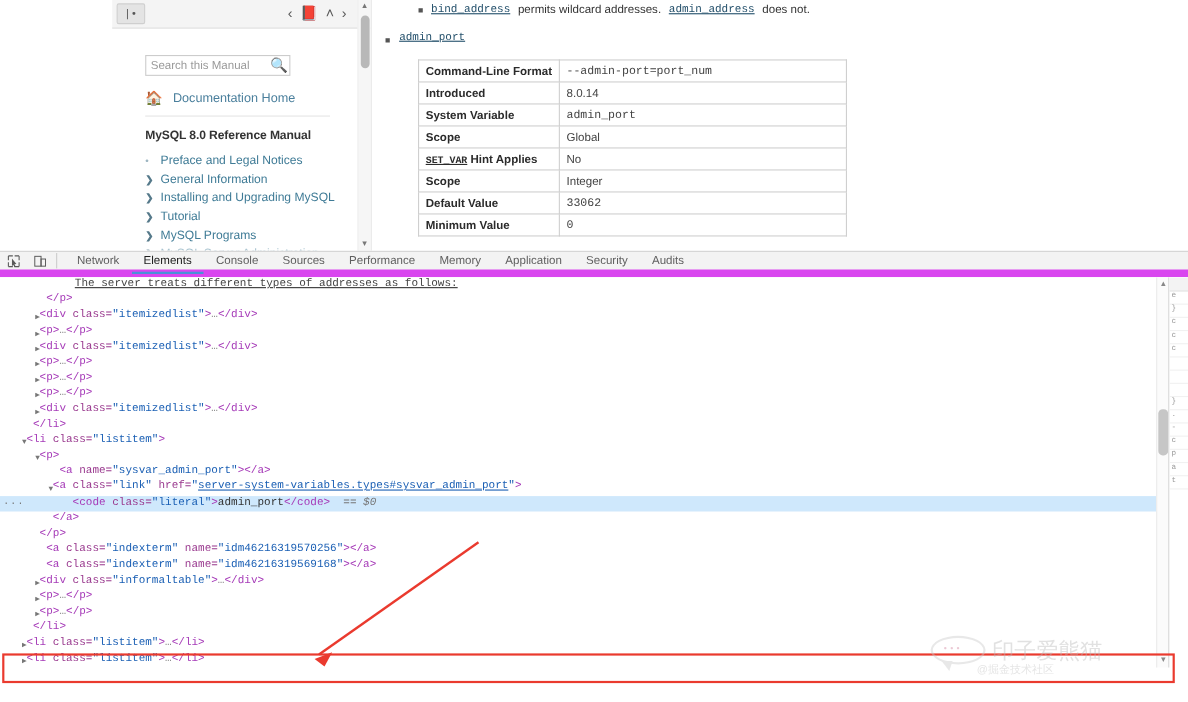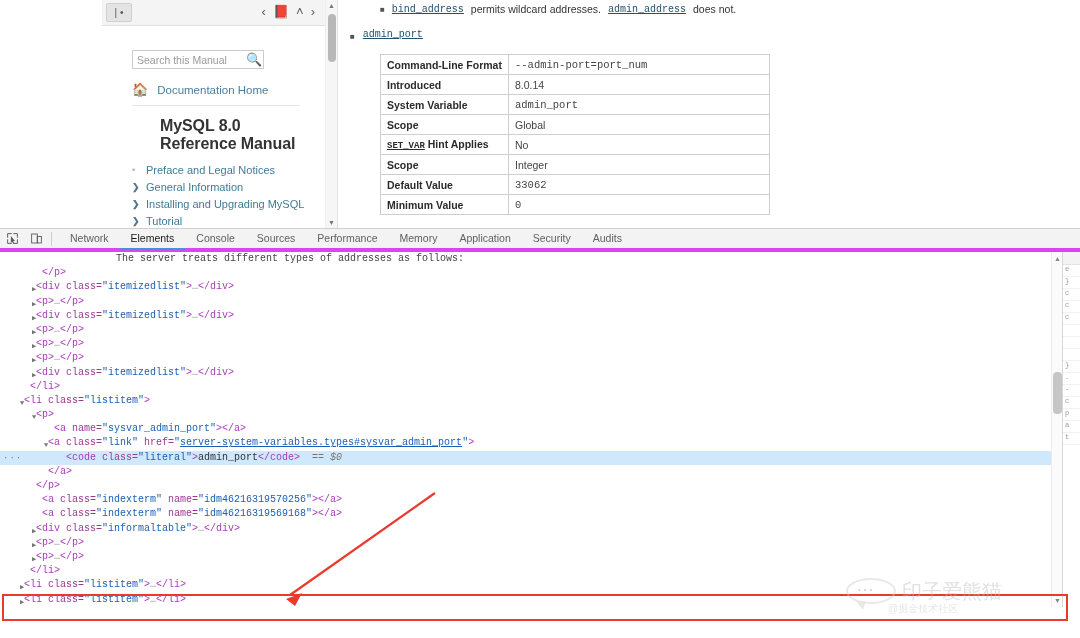--- a/index.html
+++ b/index.html
@@ -69,23 +69,22 @@
     color: #4b4b4b; font-size: 13px; line-height: 15px; text-align: center;
   }
   .sb-homerow {
     display: flex; align-items: center; gap: 9px;
     margin-top: 14px; padding-bottom: 9px; border-bottom: 1px solid #e5e5e5;
     width: 168px;
   }
   .sb-home-icon { color: #6b6b6b; font-size: 13px; line-height: 13px; }
   .sb-home-link { color: #4a7f9c; font-size: 11.5px; text-align: right; }
   .sb-title {
-    margin-top: 11px; font-size: 16px; font-weight: bold; color: #333;
+    margin-top: 11px; font-size: 11px; font-weight: bold; color: #333;
     letter-spacing: -0.1px;
-    margin-left: 28px;
   }
   .sb-list { margin-top: 9px; list-style: none; }
   .sb-list li {
     display: flex; align-items: flex-start; gap: 6px;
     font-size: 11px; color: #3f7b96; line-height: 17px;
   }
   .sb-bullet { color: #9db6c2; font-size: 9px; line-height: 17px; width: 8px; }
   .sb-arrow { color: #55798a; font-size: 9px; line-height: 17px; width: 8px; font-weight: bold; }
   .sb-cut { opacity: .45; }
 
@@ -120,21 +119,21 @@
   .setvar { font-family: "Liberation Mono", monospace; font-size: 9px; text-decoration: underline; color:#2b2b2b;}
 
   
   .devtools {
     position: absolute; left: 0; top: 228px; width: 1080px; height: 410px;
     background: #ffffff; border-top: 1px solid #cfcfcf;
     font-family: "Liberation Sans", sans-serif;
   }
   .dt-toolbar {
     position: relative; height: 23px; background: #f3f3f3;
-    border-bottom: 4px solid #d946ef; display: flex; align-items: center;
+    border-bottom: 7px solid #d946ef; display: flex; align-items: center;
   }
   .dt-icon {
     width: 24px; height: 22px; display: flex; align-items: center; justify-content: center;
     color: #5a5a5a;
   }
   .dt-sep { width: 1px; height: 14px; background: #cdcdcd; margin: 0 7px 0 3px; }
   .dt-tabs { display: flex; align-items: center; height: 23px; }
   .dt-tab {
     font-size: 10.5px; color: #5f5f5f; padding: 0 11px; height: 23px;
     line-height: 23px; white-space: nowrap;
@@ -356,21 +355,21 @@
           <div class="dt-tab">Performance</div>
           <div class="dt-tab">Memory</div>
           <div class="dt-tab">Application</div>
           <div class="dt-tab">Security</div>
           <div class="dt-tab">Audits</div>
         </div>
     </div>
 
     <div class="dt-body">
       <div class="dom-tree" id="dom-tree">
-          <div class="dl"><span style="padding-left: 116px;"><span class="txt">The server treats different types of addresses as follows:</span></span></div>
+          <div class="dl"><span style="padding-left: 68px; text-decoration: underline;"><span class="txt">The server treats different types of addresses as follows:</span></span></div>
           <div class="dl"><span style="padding-left: 42px;"><span class="tg">&lt;/p&gt;</span></span></div>
           <div class="dl"><span class="tri closed" style="left: 32px;"></span><span style="padding-left: 36px;"><span class="tg">&lt;div </span><span class="at">class=</span><span class="av">"itemizedlist"</span><span class="tg">&gt;</span><span class="gray">…</span><span class="tg">&lt;/div&gt;</span></span></div>
           <div class="dl"><span class="tri closed" style="left: 32px;"></span><span style="padding-left: 36px;"><span class="tg">&lt;p&gt;</span><span class="gray">…</span><span class="tg">&lt;/p&gt;</span></span></div>
           <div class="dl"><span class="tri closed" style="left: 32px;"></span><span style="padding-left: 36px;"><span class="tg">&lt;div </span><span class="at">class=</span><span class="av">"itemizedlist"</span><span class="tg">&gt;</span><span class="gray">…</span><span class="tg">&lt;/div&gt;</span></span></div>
           <div class="dl"><span class="tri closed" style="left: 32px;"></span><span style="padding-left: 36px;"><span class="tg">&lt;p&gt;</span><span class="gray">…</span><span class="tg">&lt;/p&gt;</span></span></div>
           <div class="dl"><span class="tri closed" style="left: 32px;"></span><span style="padding-left: 36px;"><span class="tg">&lt;p&gt;</span><span class="gray">…</span><span class="tg">&lt;/p&gt;</span></span></div>
           <div class="dl"><span class="tri closed" style="left: 32px;"></span><span style="padding-left: 36px;"><span class="tg">&lt;p&gt;</span><span class="gray">…</span><span class="tg">&lt;/p&gt;</span></span></div>
           <div class="dl"><span class="tri closed" style="left: 32px;"></span><span style="padding-left: 36px;"><span class="tg">&lt;div </span><span class="at">class=</span><span class="av">"itemizedlist"</span><span class="tg">&gt;</span><span class="gray">…</span><span class="tg">&lt;/div&gt;</span></span></div>
           <div class="dl"><span style="padding-left: 30px;"><span class="tg">&lt;/li&gt;</span></span></div>
           <div class="dl"><span class="tri open" style="left: 20px;"></span><span style="padding-left: 24px;"><span class="tg">&lt;li </span><span class="at">class=</span><span class="av">"listitem"</span><span class="tg">&gt;</span></span></div>

